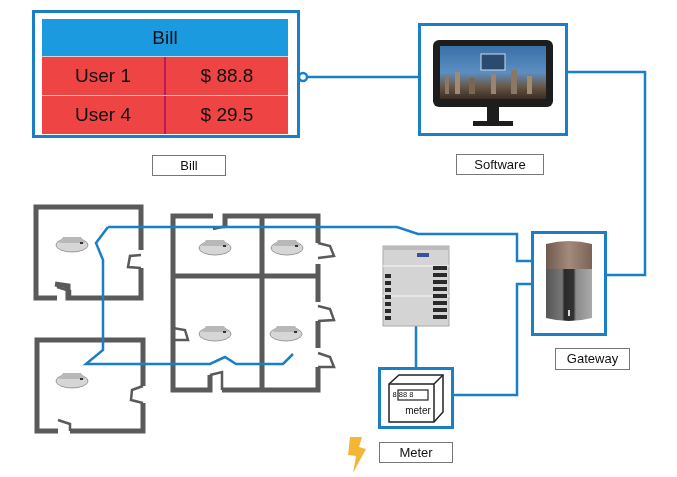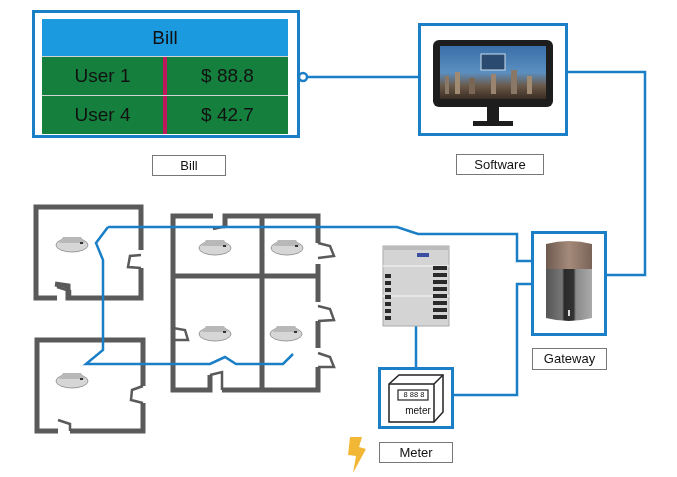--- a/index.html
+++ b/index.html
@@ -3,23 +3,23 @@
 <meta charset="utf-8">
 <style>
   html, body { margin:0; padding:0; background:#ffffff; }
   body { width:677px; height:477px; position:relative; overflow:hidden; font-family:"Liberation Sans", sans-serif; }
   .abs { position:absolute; }
   #wires { position:absolute; left:0; top:0; width:677px; height:477px; }
   .frame { position:absolute; border:3px solid #1a7fc6; box-sizing:border-box; background:#fff; }
   .label-box { position:absolute; border:1px solid #777; background:#fff; font-size:13px; color:#111; text-align:center; box-sizing:border-box; line-height:20px; }
   .bill-table { position:absolute; left:42px; top:19px; width:246px; height:115px; border-collapse:collapse; }
   .bill-table .hdr { background:#1c9ae0; height:37px; font-size:19px; color:#111; text-align:center; display:flex; align-items:center; justify-content:center; }
-  .bill-row { display:flex; height:38px; background:#15803d; border-top:1px solid #d3d3d3; }
+  .bill-row { display:flex; height:38px; background:#ef4444; border-top:1px solid #d3d3d3; }
   .bill-row .c { flex:1; display:flex; align-items:center; justify-content:center; font-size:19px; color:#111; }
-  .bill-row .c + .c { border-left:4px solid #be185d; }
+  .bill-row .c + .c { border-left:2px solid #be185d; }
 </style>
 </head>
 <body>
 
 <svg id="wires" viewBox="0 0 677 477">
 
   <g fill="none" stroke="#5a5a5a" stroke-width="5" stroke-linejoin="miter">
 
     <path d="M57,298 L36,298 L36,207 L141,207 L141,250 M141,268 L141,298 L68,298 L68,286 L55,284"></path>
     <path d="M141,255 L130,256 L128,267 L141,268" stroke-width="2.5"></path>
@@ -94,21 +94,21 @@
 
 <div class="frame" style="left:32px;top:10px;width:268px;height:128px;"></div>
 <div class="bill-table">
   <div class="hdr">Bill</div>
   <div class="bill-row">
     <div class="c">User 1</div>
     <div class="c">$ 88.8</div>
   </div>
   <div class="bill-row">
     <div class="c">User 4</div>
-    <div class="c">$ 42.7</div>
+    <div class="c">$ 29.5</div>
   </div>
 </div>
 <div class="label-box" style="left:152px;top:155px;width:74px;height:21px;">Bill</div>
 
 <div class="frame" style="left:418px;top:23px;width:150px;height:113px;">
   <svg width="144" height="107" viewBox="0 0 144 107" style="position:absolute;left:0;top:0;">
     <defs>
       <linearGradient id="scr" x1="0" y1="0" x2="0" y2="1">
         <stop offset="0" stop-color="#3a6fa8"></stop>
         <stop offset="0.5" stop-color="#5b8fc1"></stop>
@@ -171,24 +171,24 @@
           <stop offset="0.6" stop-color="#333"></stop>
           <stop offset="0.65" stop-color="#8a8a8a"></stop>
           <stop offset="1" stop-color="#aaa"></stop>
       </linearGradient>
     </defs>
     <path d="M12,10 Q35,4 58,10 L58,35 L12,35 Z" fill="url(#gwTop)"></path>
     <path d="M12,35 L58,35 L58,84 Q35,90 12,84 Z" fill="url(#gwBot)"></path>
     <rect x="34" y="76" width="2" height="6" fill="#ddd"></rect>
   </svg>
 </div>
-<div class="label-box" style="left:532px;top:348px;width:75px;height:22px;">Gateway</div>
+<div class="label-box" style="left:555px;top:348px;width:75px;height:22px;">Gateway</div>
 
 <div class="frame" style="left:378px;top:367px;width:76px;height:62px;">
   <svg width="70" height="56" viewBox="0 0 70 56" style="position:absolute;left:0;top:0;">
     <path d="M8,14 L18,5 L62,5 L62,42 L53,52 L8,52 Z" fill="#fff" stroke="#222" stroke-width="1.5"></path>
     <path d="M8,14 L53,14 L53,52 M53,14 L62,5" fill="none" stroke="#222" stroke-width="1.5"></path>
     <rect x="17" y="20" width="30" height="10" fill="#fff" stroke="#222" stroke-width="1.2"></rect>
   </svg>
-  <div class="abs" style="left:18px;top:19px;width:30px;text-align:center;font-size:7.5px;line-height:11px;color:#111;">8 88 8</div>
+  <div class="abs" style="left:0;top:19px;width:44px;text-align:center;font-size:7.5px;line-height:11px;color:#111;">8 88 8</div>
   <div class="abs" style="left:18px;top:35px;width:38px;text-align:center;font-size:10px;color:#111;">meter</div>
 </div>
 <div class="label-box" style="left:379px;top:442px;width:74px;height:21px;">Meter</div>
 
 </body></html>

